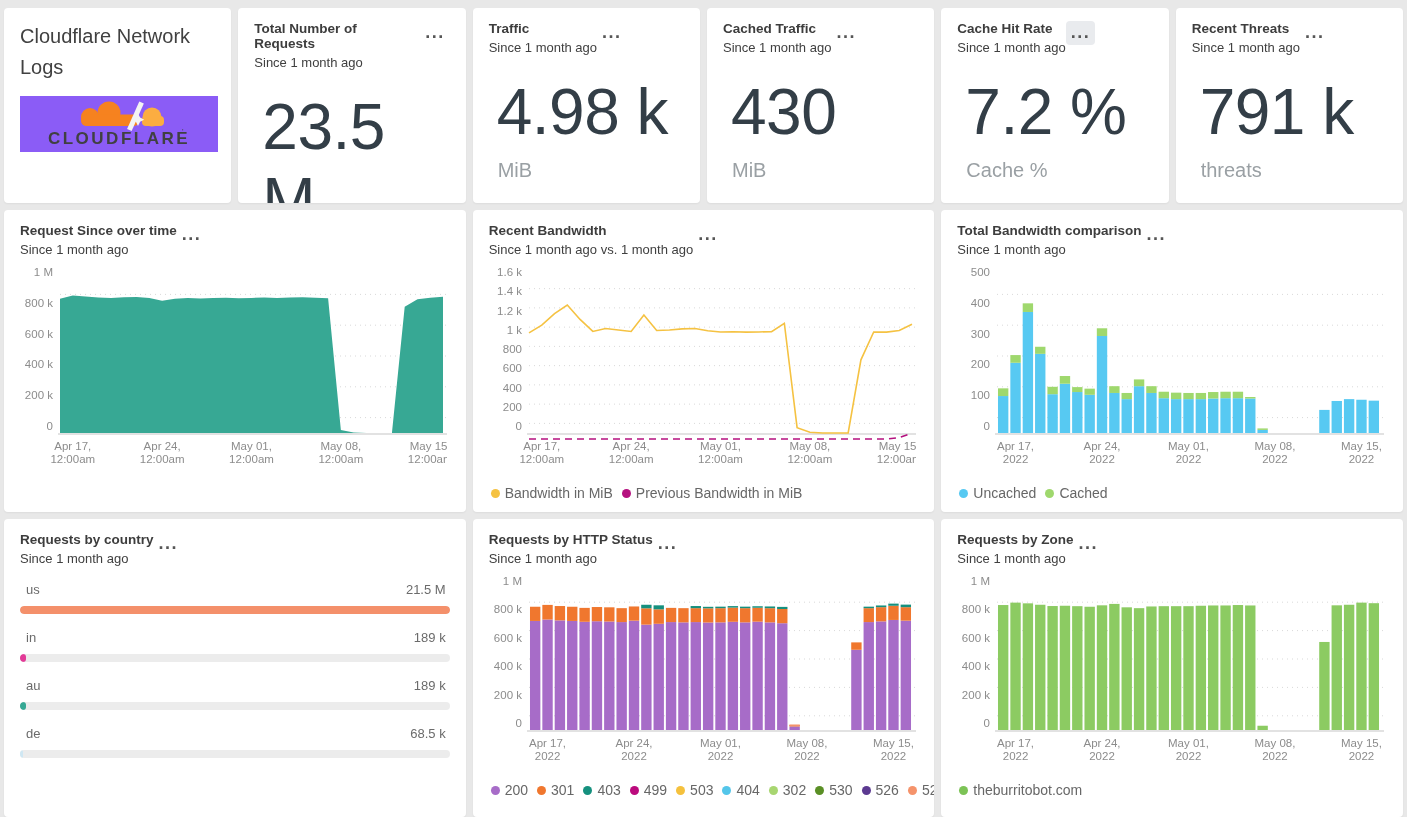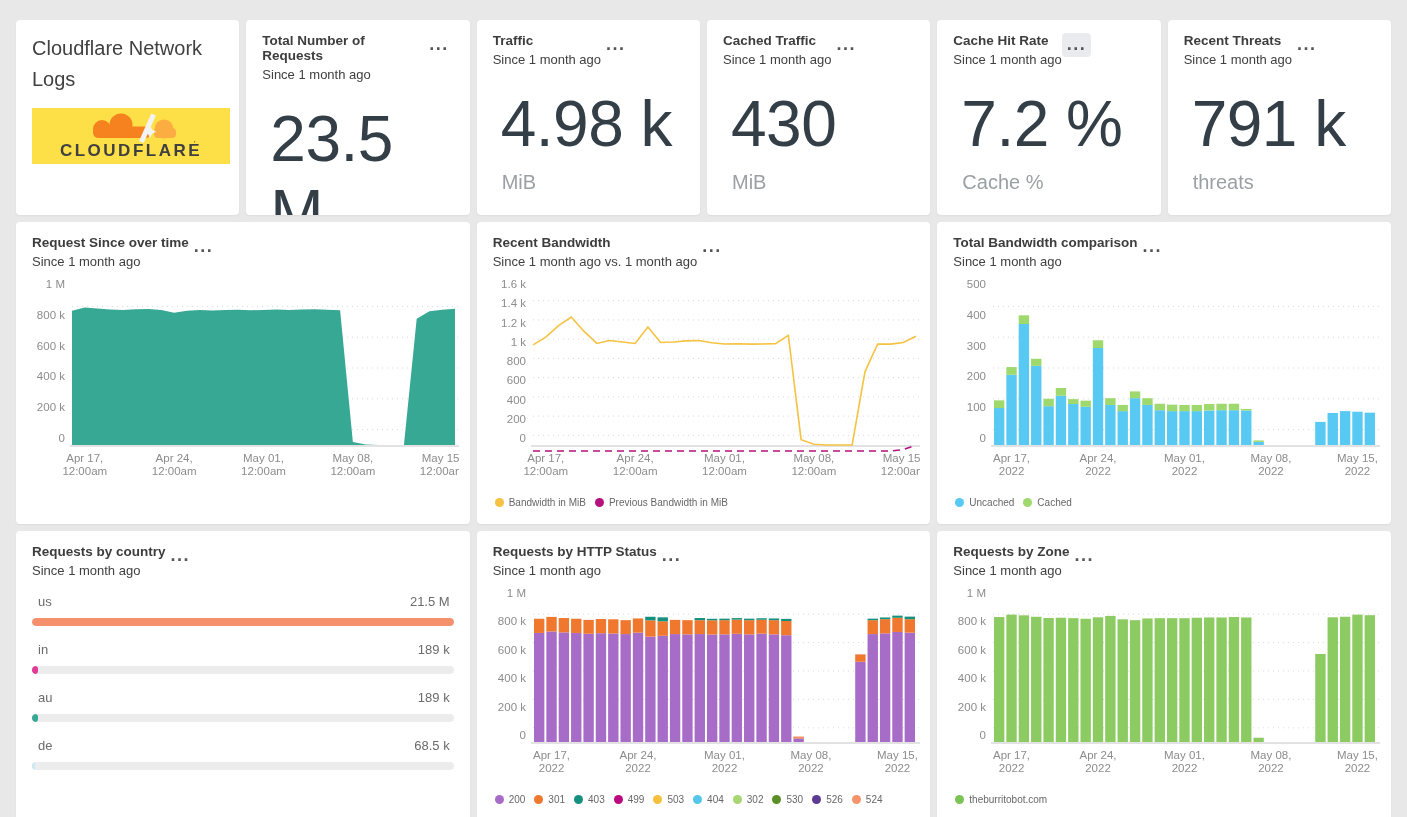--- a/index.html
+++ b/index.html
@@ -1,40 +1,40 @@
 <!DOCTYPE html>
 <html><head>
 <meta charset="utf-8">
 <style>
   * { box-sizing: border-box; margin: 0; padding: 0; }
   html, body { width: 1407px; height: 817px; overflow: hidden; }
   body { background: #e8e8e8; font-family: "Liberation Sans", "DejaVu Sans", sans-serif; }
   .grid { display: grid; grid-template-columns: repeat(6, 1fr); grid-template-rows: 195px 302px 298px;
-          gap: 7px; padding: 8px 16px 0; height: 620px; margin-top: 12px; }
+          gap: 7px; padding: 8px 4px 0; height: 620px; }
   .panel { background: #fff; border-radius: 4px; padding: 13px 16px; box-shadow: 0 1px 2px rgba(0,0,0,.05); overflow: hidden; position: relative; }
   .span2 { grid-column: span 2; }
   .panel-head { display: flex; justify-content: flex-start; align-items: flex-start; }
   .p-title { font-size: 13.5px; font-weight: 700; color: #3d3d3d; }
   .p-sub { font-size: 13px; color: #404040; margin-top: 4px; }
   .menu { color: #565656; font-size: 18px; line-height: 10px; letter-spacing: 1.5px; cursor: pointer;
           padding: 6px 5px 8px; border-radius: 4px; font-weight: 700; }
   .menu.active { background: #e9ebee; }
   
   .stat-value { font-size: 64px; color: #333e47; margin: 20px 0 0 8px; letter-spacing: -0.5px; }
   .stat-unit { font-size: 20px; color: #9aa0a4; margin: 10px 0 0 9px; }
   
   .logo-title { font-size: 20px; color: #414141; line-height: 1.55; width: 190px; }
-  .logo-box { margin-top: 13px; background: #fde047; width: 198px; height: 56px; display: flex; align-items: center; justify-content: center; }
+  .logo-box { margin-top: 13px; background: #8b5cf6; width: 198px; height: 56px; display: flex; align-items: center; justify-content: center; }
   
   .chart { margin-top: 8px; }
   .chart svg { display: block; }
   .chart svg text { font-size: 11.5px; fill: #8c8c8c; }
   .gridline { stroke: #d9d9d9; stroke-dasharray: 1 4; stroke-width: 1; }
   .baseline { stroke: #e2e2e2; stroke-width: 2; }
-  .legend { display: flex; gap: 9px; font-size: 10px; color: #676767; margin: 8px 0 0 2px; white-space: nowrap; }
+  .legend { display: flex; gap: 9px; font-size: 14px; color: #676767; margin: 8px 0 0 2px; white-space: nowrap; }
   .legend .li { display: inline-flex; align-items: center; }
   .dot { display: inline-block; width: 9px; height: 9px; border-radius: 50%; margin-right: 5px; flex: none; }
   
   .crow { margin-top: 16px; }
   .crow-top { display: flex; justify-content: space-between; font-size: 13px; color: #6b6b6b; padding: 0 4px 0 6px; }
   .crow-track { margin-top: 9px; height: 8px; background: #ececec; border-radius: 4px; overflow: hidden; }
   .crow-bar { height: 8px; border-radius: 4px; min-width: 2px; }
 </style>
 </head>
 <body>

